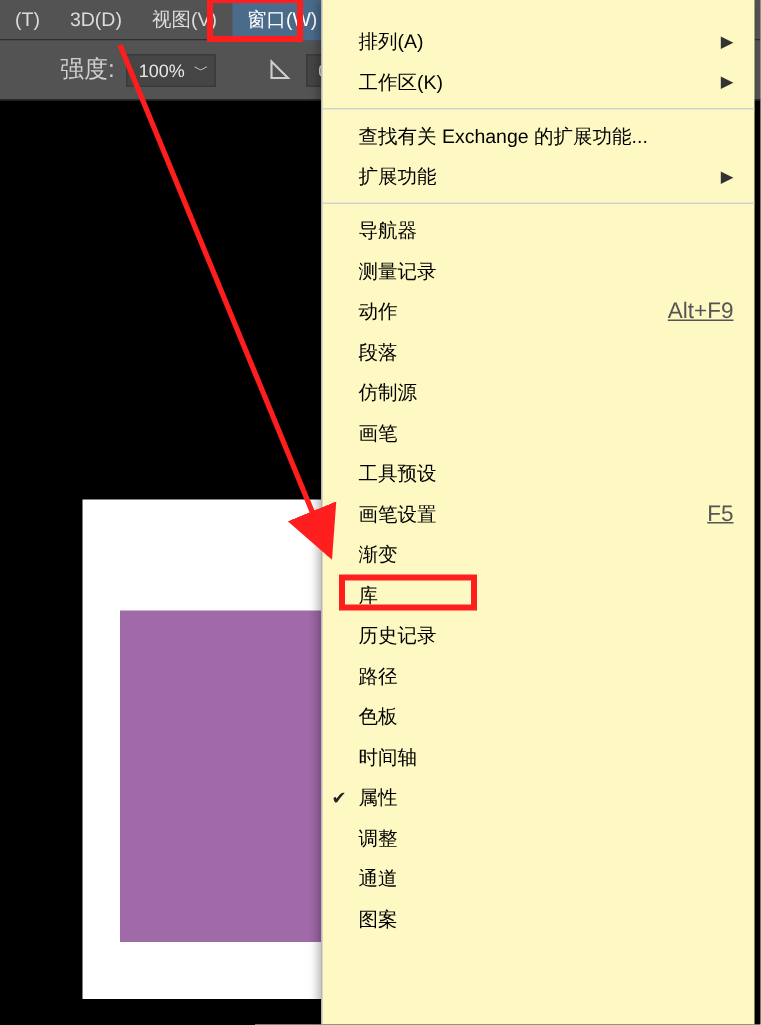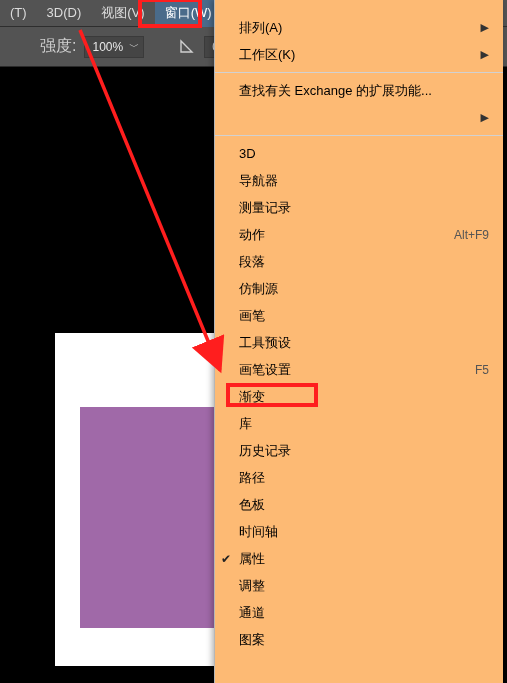--- a/index.html
+++ b/index.html
@@ -84,35 +84,35 @@
     height: 221px;
     background: #a069a8;
   }
 
   .dropdown {
     position: absolute;
     left: 214px;
     top: 0;
     width: 289px;
     bottom: 0;
-    background: #fdba74;
+    background: #fef9c3;
     color: #000;
     border-left: 1px solid #b6b6b6;
     box-shadow: -2px 0 6px rgba(0,0,0,.3);
   }
   .dd-row {
     display: flex;
     align-items: center;
     height: 27px;
     padding: 0 14px 0 24px;
     position: relative;
     cursor: pointer;
   }
   .dd-row .txt { flex: 1; }
-  .dd-row .shortcut { color: #555; font-size: 12px; }
+  .dd-row .shortcut { color: #555; font-size: 15px; text-decoration: underline; }
   .dd-row .sub {
     position: absolute;
     right: 14px;
     font-size: 11px;
     color: #333;
   }
   .dd-row .check {
     position: absolute;
     left: 6px;
     font-size: 12px;
@@ -191,27 +191,25 @@
   <div class="dd-row">
     <span class="txt">工作区(K)</span>
     <span class="sub">▶</span>
   </div>
   <div class="dd-sep"></div>
 
   <div class="dd-row">
     <span class="txt">查找有关 Exchange 的扩展功能...</span>
   </div>
   <div class="dd-row">
+    <span class="txt">扩展功能</span>
     <span class="sub">▶</span>
   </div>
   <div class="dd-sep"></div>
 
-  <div class="dd-row">
-    <span class="txt">3D</span>
-  </div>
   <div class="dd-row">
     <span class="txt">导航器</span>
   </div>
   <div class="dd-row">
     <span class="txt">测量记录</span>
   </div>
   <div class="dd-row">
     <span class="txt">动作</span>
     <span class="shortcut">Alt+F9</span>
   </div>

